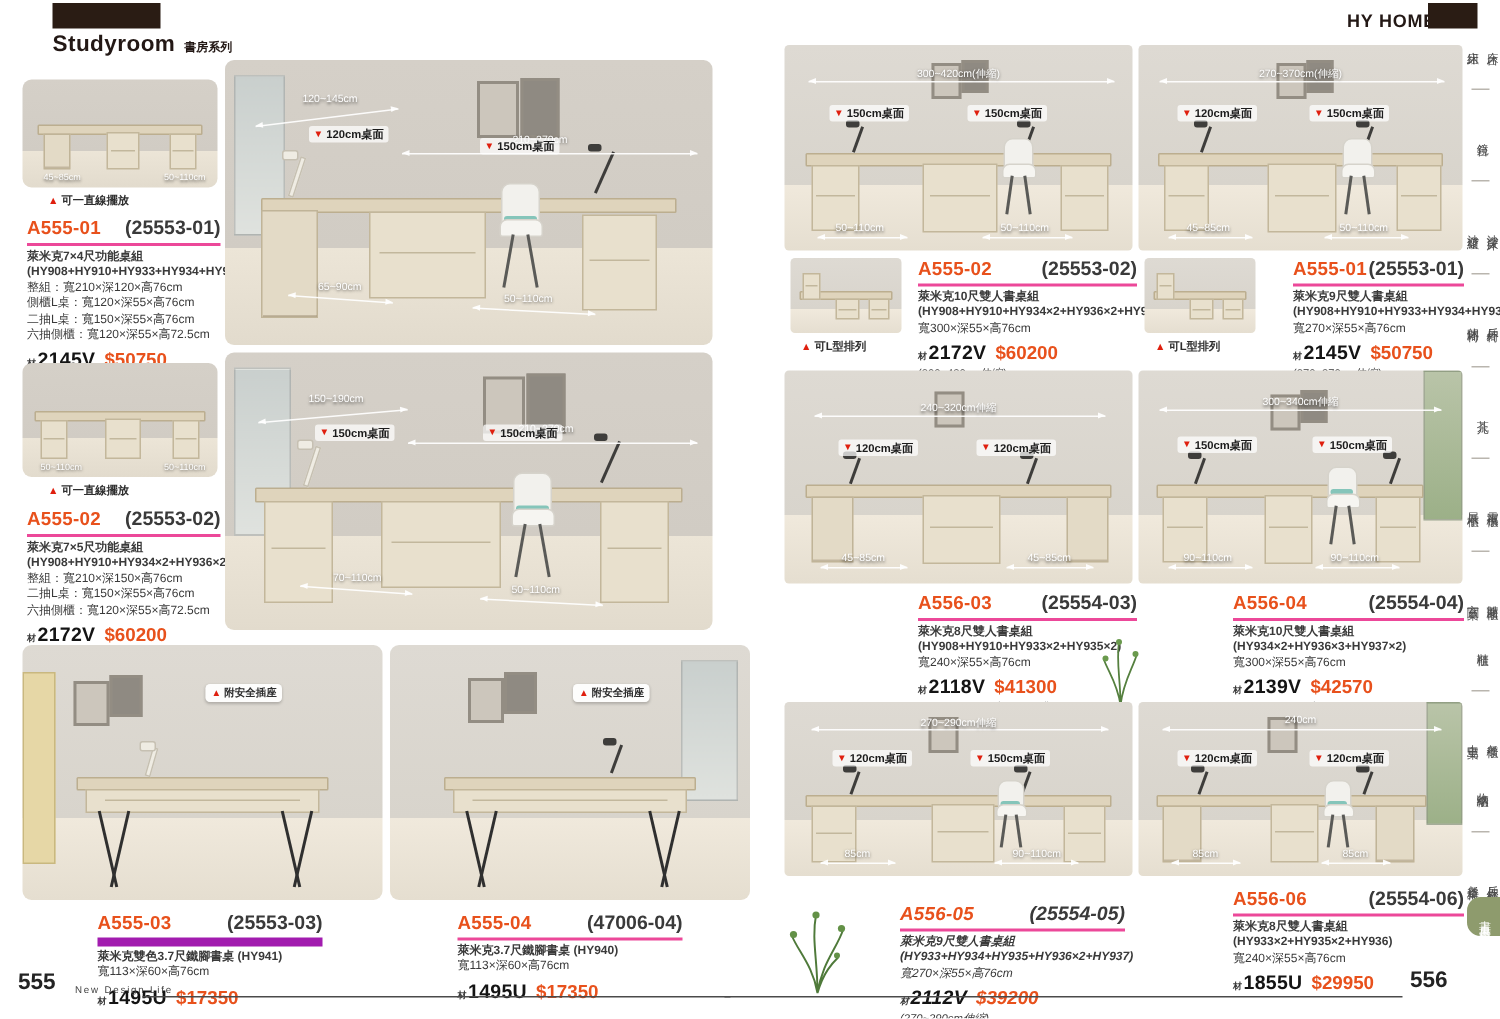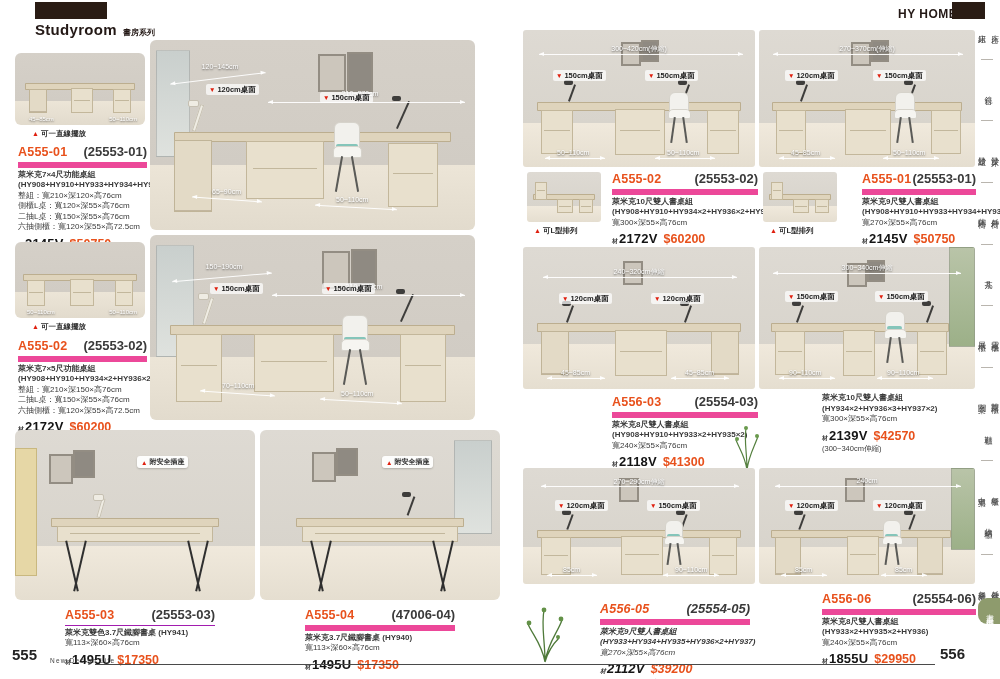--- a/index.html
+++ b/index.html
@@ -44,21 +44,21 @@
   .dline::after{content:"";position:absolute;right:0;top:-3px;border-top:2.5px solid transparent;border-bottom:2.5px solid transparent;border-left:5px solid rgba(255,255,255,.92);}
   .dlab{position:absolute;font-size:7px;color:#fff;white-space:nowrap;text-shadow:0 1px 2px rgba(0,0,0,.6);transform:translateX(-50%);}
   .bdim{position:absolute;font-size:7px;color:#fff;white-space:nowrap;text-shadow:0 1px 2px rgba(0,0,0,.6);}
   .tdim{position:absolute;font-size:6px;color:#fff;white-space:nowrap;text-shadow:0 1px 2px rgba(0,0,0,.6);bottom:3px;}
   .chip{position:absolute;display:inline-flex;align-items:center;gap:2px;background:rgba(255,255,255,.72);
     padding:1px 3px;border-radius:2px;font-size:7.5px;font-weight:700;color:#1c1c1c;white-space:nowrap;line-height:1.2;}
   .chip .tri{color:#df1f0e;font-size:6.5px;font-style:normal;}
 
   
   .pinfo{position:absolute;font-size:8px;color:#3a3a3a;line-height:1.32;}
-  .code-row{display:flex;justify-content:space-between;align-items:baseline;border-bottom:6px solid #ec4899;padding-bottom:1px;margin-bottom:2px;}
+  .code-row{display:flex;justify-content:space-between;align-items:baseline;border-bottom:2px solid #ec4899;padding-bottom:1px;margin-bottom:2px;}
   .code{color:#e8511c;font-weight:800;font-size:12.5px;letter-spacing:.2px;}
   .cat{font-size:13px;font-weight:700;color:#3a3a3a;}
   .pname{font-weight:600;}
   .pparts{font-weight:700;}
   .price-row{margin-top:2px;display:flex;align-items:baseline;gap:6px;}
   .volp{font-size:6px;font-weight:700;}
   .vol{font-size:13px;font-weight:800;color:#141414;letter-spacing:.2px;margin-left:1px;}
   .pr{font-size:12.5px;font-weight:800;color:#e8511c;}
   .pnote{font-size:7.5px;}
   .caption{position:absolute;font-size:7.5px;font-weight:700;color:#2d2d2d;white-space:nowrap;}
@@ -230,21 +230,21 @@
     <span class="sh mleg" style="left:178px;top:110px;height:52px;transform:rotate(-13deg)"></span>
     <span class="sh mleg" style="left:186px;top:110px;height:52px;transform:rotate(13deg)"></span>
     <span class="sh larm w" style="left:84px;top:68px;height:18px;transform:rotate(16deg)"></span>
     <span class="sh lhead w" style="left:78px;top:64px"></span>
     <span class="badge" style="left:122px;top:26px;">
       <span class="tri">▲</span>
         <span>附安全插座</span>
     </span>
   </div>
   <div class="pinfo" style="left:65px;top:606px;width:185px;">
-    <div class="code-row" style="border-bottom:1px solid #a21caf;width:150px;">
+    <div class="code-row" style="border-bottom:6px solid #a21caf;width:150px;">
       <span class="code">A555-03</span>
       <span class="cat">(25553-03)</span>
     </div>
     <div class="pname">萊米克雙色3.7尺鐵腳書桌 (HY941)</div>
     <div class="pspec">寬113×深60×高76cm</div>
     <div class="price-row">
       <span><span class="volp">材</span><span class="vol">1495U</span></span>
       <span class="pr">$17350</span>
     </div>
   </div>
@@ -463,20 +463,24 @@
     <span class="chip" style="left:116px;top:44px">
         <b class="tri">▼</b>
         <i style="font-style:normal">150cm桌面</i>
       </span>
     <span class="dline" style="left:20px;width:56px;bottom:10px"></span>
     <span class="bdim" style="left:30px;bottom:13px">90~110cm</span>
     <span class="dline" style="left:118px;width:56px;bottom:10px"></span>
     <span class="bdim" style="left:128px;bottom:13px">90~110cm</span>
   </div>
   <div class="pinfo" style="left:822px;top:393px;width:154px;">
+    <div class="code-row">
+      <span class="code">A556-04</span>
+      <span class="cat">(25554-04)</span>
+    </div>
     <div class="pname">萊米克10尺雙人書桌組</div>
     <div class="pparts">(HY934×2+HY936×3+HY937×2)</div>
     <div class="pspec">寬300×深55×高76cm</div>
     <div class="price-row">
       <span><span class="volp">材</span><span class="vol">2139V</span></span>
       <span class="pr">$42570</span>
     </div>
     <div class="pnote">(300~340cm伸縮)</div>
   </div>
 

